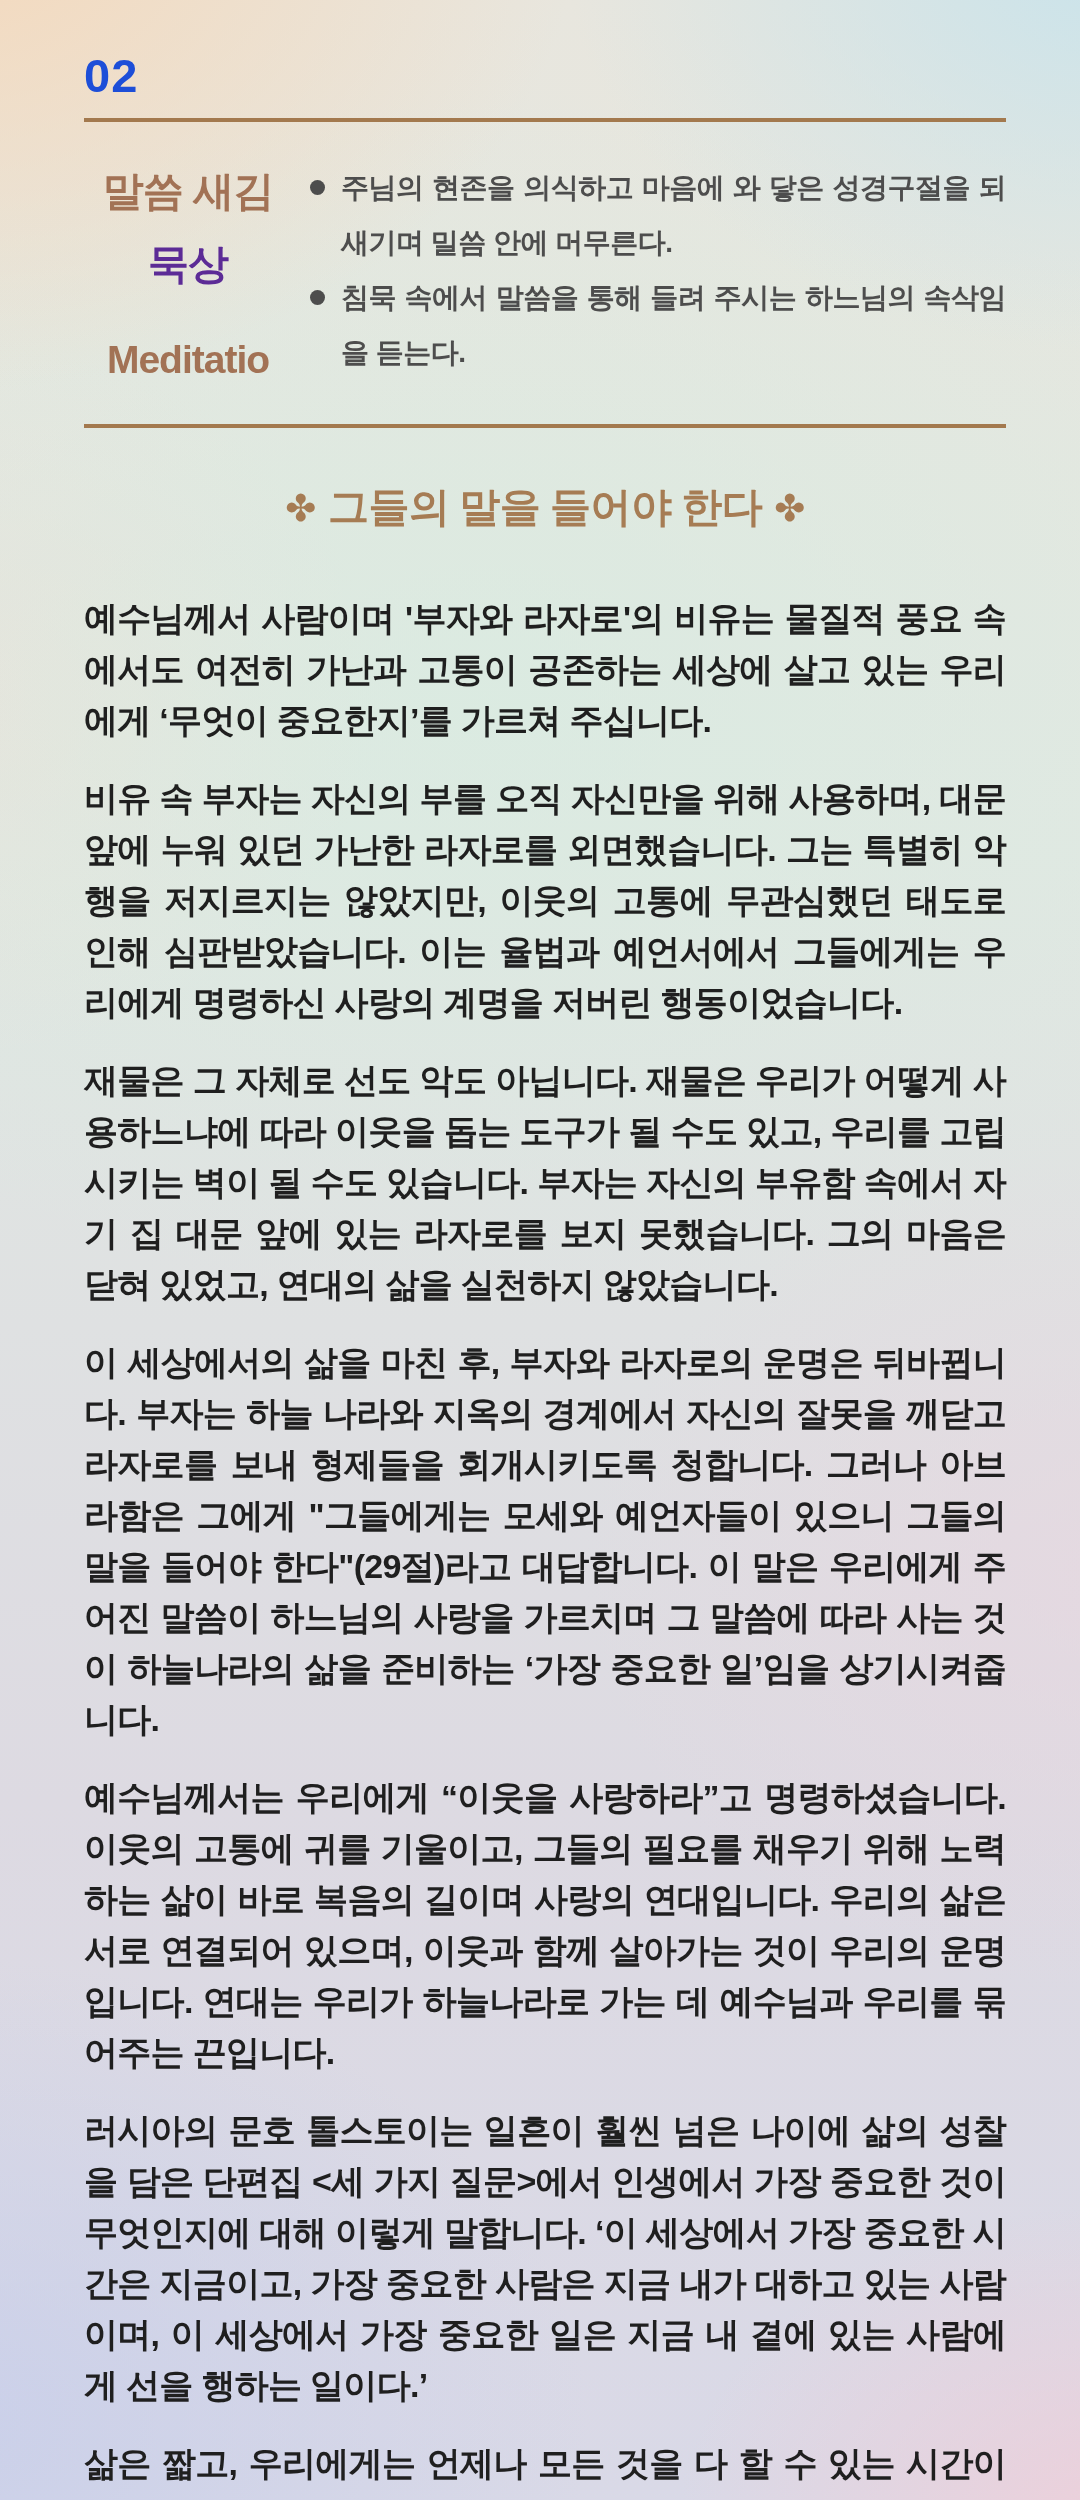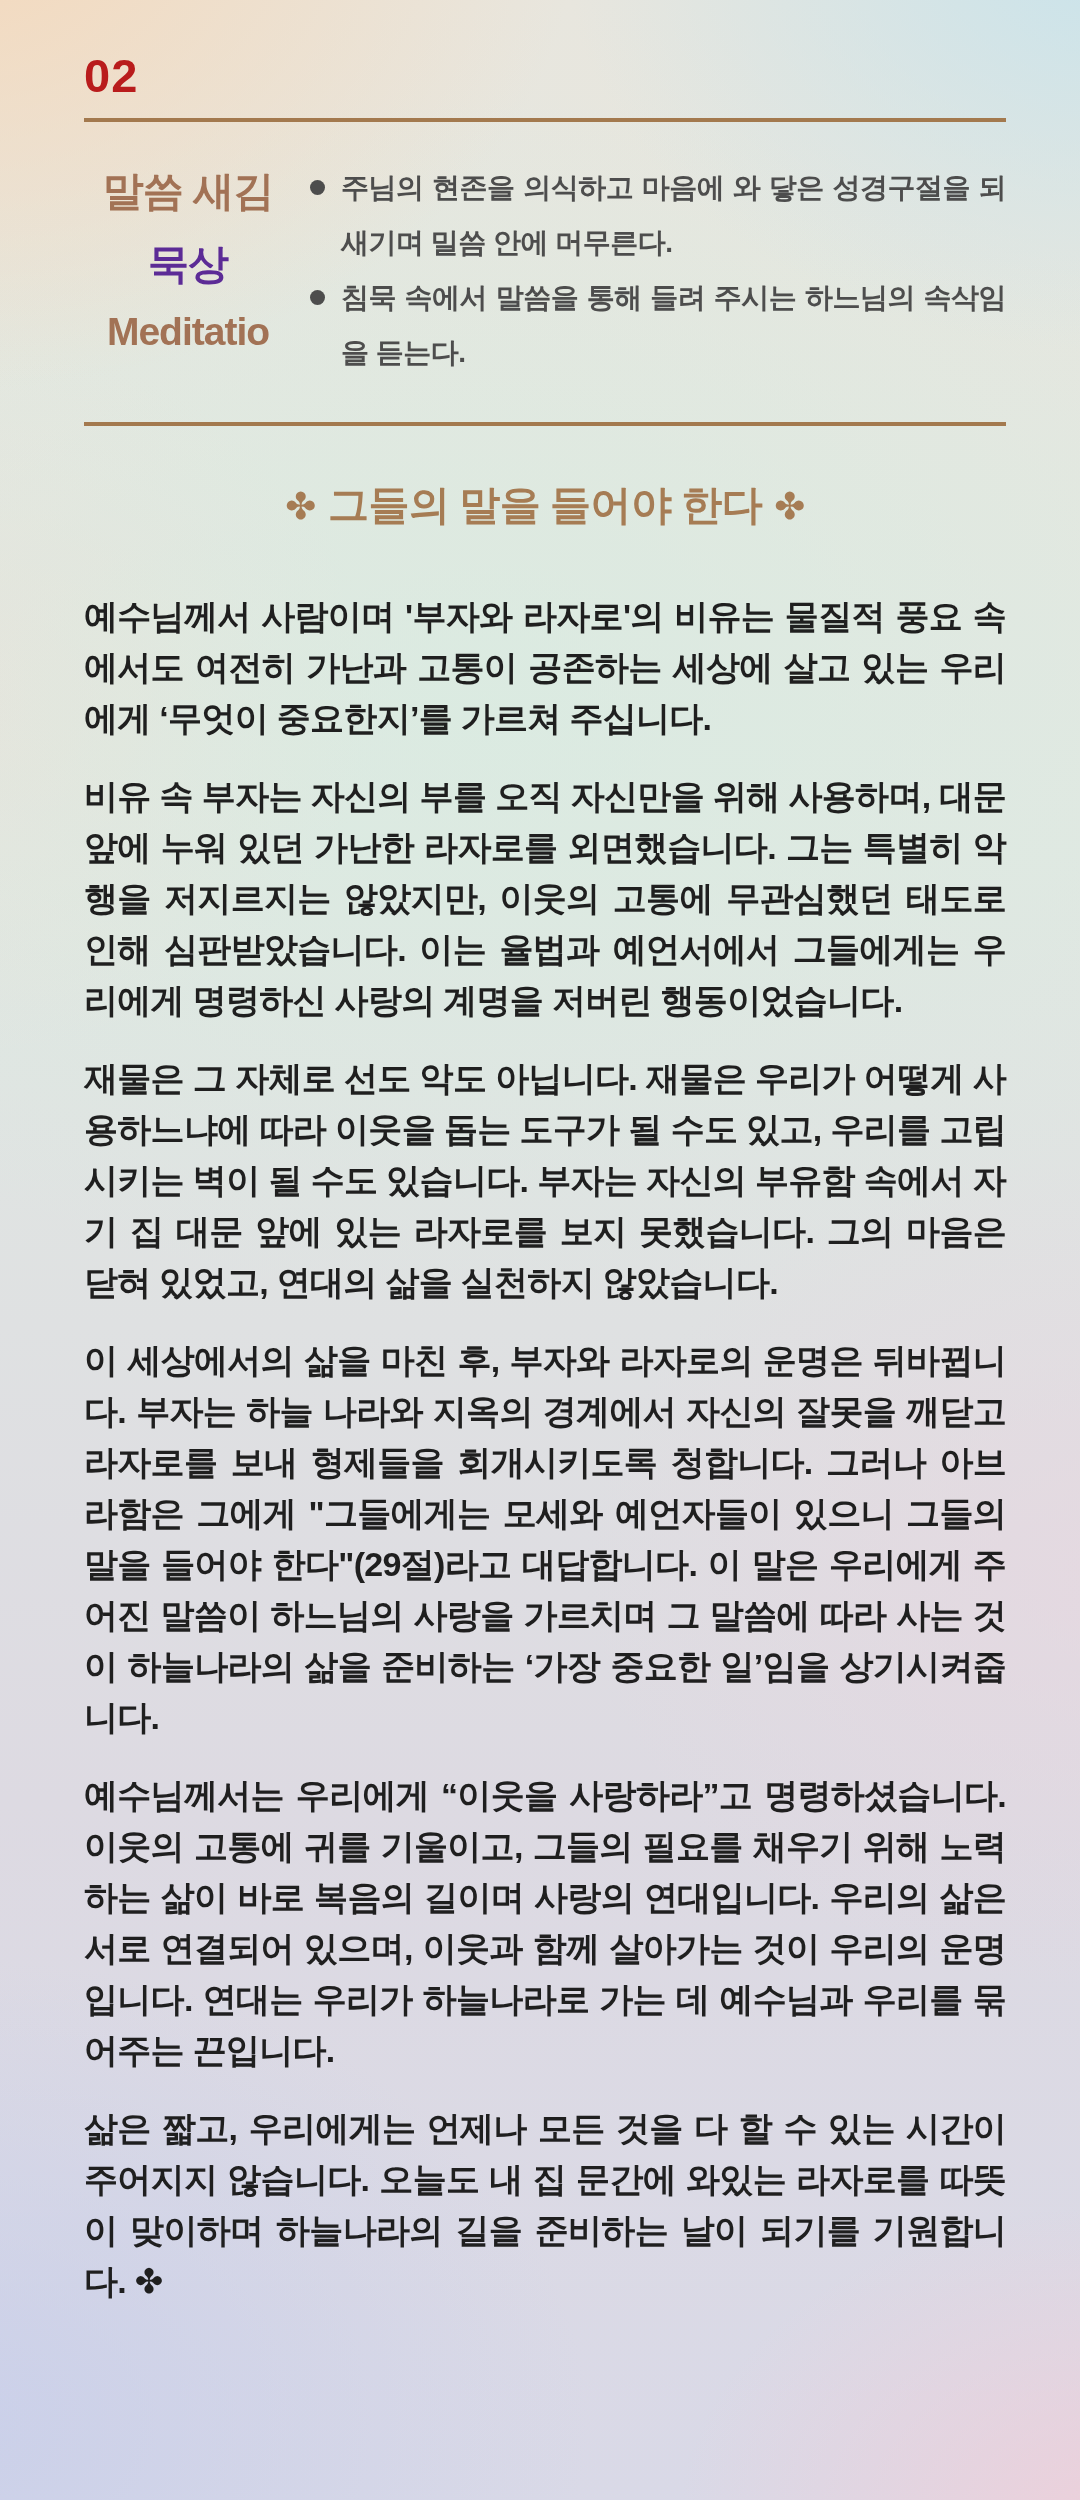--- a/index.html
+++ b/index.html
@@ -15,32 +15,32 @@
       radial-gradient(700px 600px at -4% 28%, rgba(241,222,214,0.55), rgba(241,222,214,0) 60%),
       radial-gradient(900px 700px at 104% 63%, rgba(232,214,224,0.65), rgba(232,214,224,0) 60%),
       radial-gradient(1000px 750px at -3% 97%, rgba(199,206,234,0.80), rgba(199,206,234,0) 62%),
       radial-gradient(750px 550px at 103% 101%, rgba(240,206,216,0.85), rgba(240,206,216,0) 58%),
       linear-gradient(180deg, #E8E6DE 0%, #E1E8E2 34%, #DDDAE2 72%, #D9D9E7 100%);
     overflow:hidden;
   }
   .page { width:100%; height:100%; padding:50px 74px 0 84px; }
 
   .section-number {
-    font-size:47px; font-weight:bold; color:#b91c1c; letter-spacing:1px; line-height:1.1;
+    font-size:47px; font-weight:bold; color:#1d4ed8; letter-spacing:1px; line-height:1.1;
   }
   .rule { height:4px; background:#A3794E; }
   .rule-top { margin-top:16px; }
   .rule-bottom { margin-top:42px; }
 
   .header { display:flex; align-items:flex-start; margin-top:38px; }
   .header-label { width:208px; text-align:center; padding-top:10px; flex:none; }
   .label-kr { font-size:41px; font-weight:bold; line-height:1.05; letter-spacing:-1px; }
   .label-line1 { color:#A27255; }
   .label-line2 { color:#5C2B96; margin-top:30px; }
-  .label-latin { color:#A27255; font-size:39px; font-weight:bold; margin-top:24px; letter-spacing:-1px; }
+  .label-latin { color:#A27255; font-size:39px; font-weight:bold; margin-top:52px; letter-spacing:-1px; }
 
   .bullets { flex:1; list-style:none; padding-left:18px; }
   .bullet { display:flex; align-items:flex-start; }
   .dot { width:15px; height:15px; border-radius:50%; background:#4D4D4D; flex:none; margin:20px 16px 0 0; }
   .bullet-text {
     font-size:28px; font-weight:bold; color:#4D4D4D; line-height:55px;
     letter-spacing:-0.5px; text-align:justify; word-break:break-all;
   }
 
   .title {
@@ -88,16 +88,17 @@
   <h1 class="title">
     <span class="clover">✤</span><span>그들의 말을 들어야 한다</span><span class="clover">✤</span>
   </h1>
 
   <div class="body-text">
     <p>예수님께서 사람이며 '부자와 라자로'의 비유는 물질적 풍요 속에서도 여전히 가난과 고통이 공존하는 세상에 살고 있는 우리에게 ‘무엇이 중요한지’를 가르쳐 주십니다.</p>
     <p>비유 속 부자는 자신의 부를 오직 자신만을 위해 사용하며, 대문 앞에 누워 있던 가난한 라자로를 외면했습니다. 그는 특별히 악행을 저지르지는 않았지만, 이웃의 고통에 무관심했던 태도로 인해 심판받았습니다. 이는 율법과 예언서에서 그들에게는 우리에게 명령하신 사랑의 계명을 저버린 행동이었습니다.</p>
     <p>재물은 그 자체로 선도 악도 아닙니다. 재물은 우리가 어떻게 사용하느냐에 따라 이웃을 돕는 도구가 될 수도 있고, 우리를 고립시키는 벽이 될 수도 있습니다. 부자는 자신의 부유함 속에서 자기 집 대문 앞에 있는 라자로를 보지 못했습니다. 그의 마음은 닫혀 있었고, 연대의 삶을 실천하지 않았습니다.</p>
     <p>이 세상에서의 삶을 마친 후, 부자와 라자로의 운명은 뒤바뀝니다. 부자는 하늘 나라와 지옥의 경계에서 자신의 잘못을 깨닫고 라자로를 보내 형제들을 회개시키도록 청합니다. 그러나 아브라함은 그에게 "그들에게는 모세와 예언자들이 있으니 그들의 말을 들어야 한다"(29절)라고 대답합니다. 이 말은 우리에게 주어진 말씀이 하느님의 사랑을 가르치며 그 말씀에 따라 사는 것이 하늘나라의 삶을 준비하는 ‘가장 중요한 일’임을 상기시켜줍니다.</p>
     <p>예수님께서는 우리에게 “이웃을 사랑하라”고 명령하셨습니다. 이웃의 고통에 귀를 기울이고, 그들의 필요를 채우기 위해 노력하는 삶이 바로 복음의 길이며 사랑의 연대입니다. 우리의 삶은 서로 연결되어 있으며, 이웃과 함께 살아가는 것이 우리의 운명입니다. 연대는 우리가 하늘나라로 가는 데 예수님과 우리를 묶어주는 끈입니다.</p>
+    <p>러시아의 문호 톨스토이는 일흔이 훨씬 넘은 나이에 삶의 성찰을 담은 단편집 &lt;세 가지 질문&gt;에서 인생에서 가장 중요한 것이 무엇인지에 대해 이렇게 말합니다. ‘이 세상에서 가장 중요한 시간은 지금이고, 가장 중요한 사람은 지금 내가 대하고 있는 사람이며, 이 세상에서 가장 중요한 일은 지금 내 곁에 있는 사람에게 선을 행하는 일이다.’</p>
     <p>삶은 짧고, 우리에게는 언제나 모든 것을 다 할 수 있는 시간이 주어지지 않습니다. 오늘도 내 집 문간에 와있는 라자로를 따뜻이 맞이하며 하늘나라의 길을 준비하는 날이 되기를 기원합니다.  ✤</p>
   </div>
 
 </div>
 
 </body></html>

